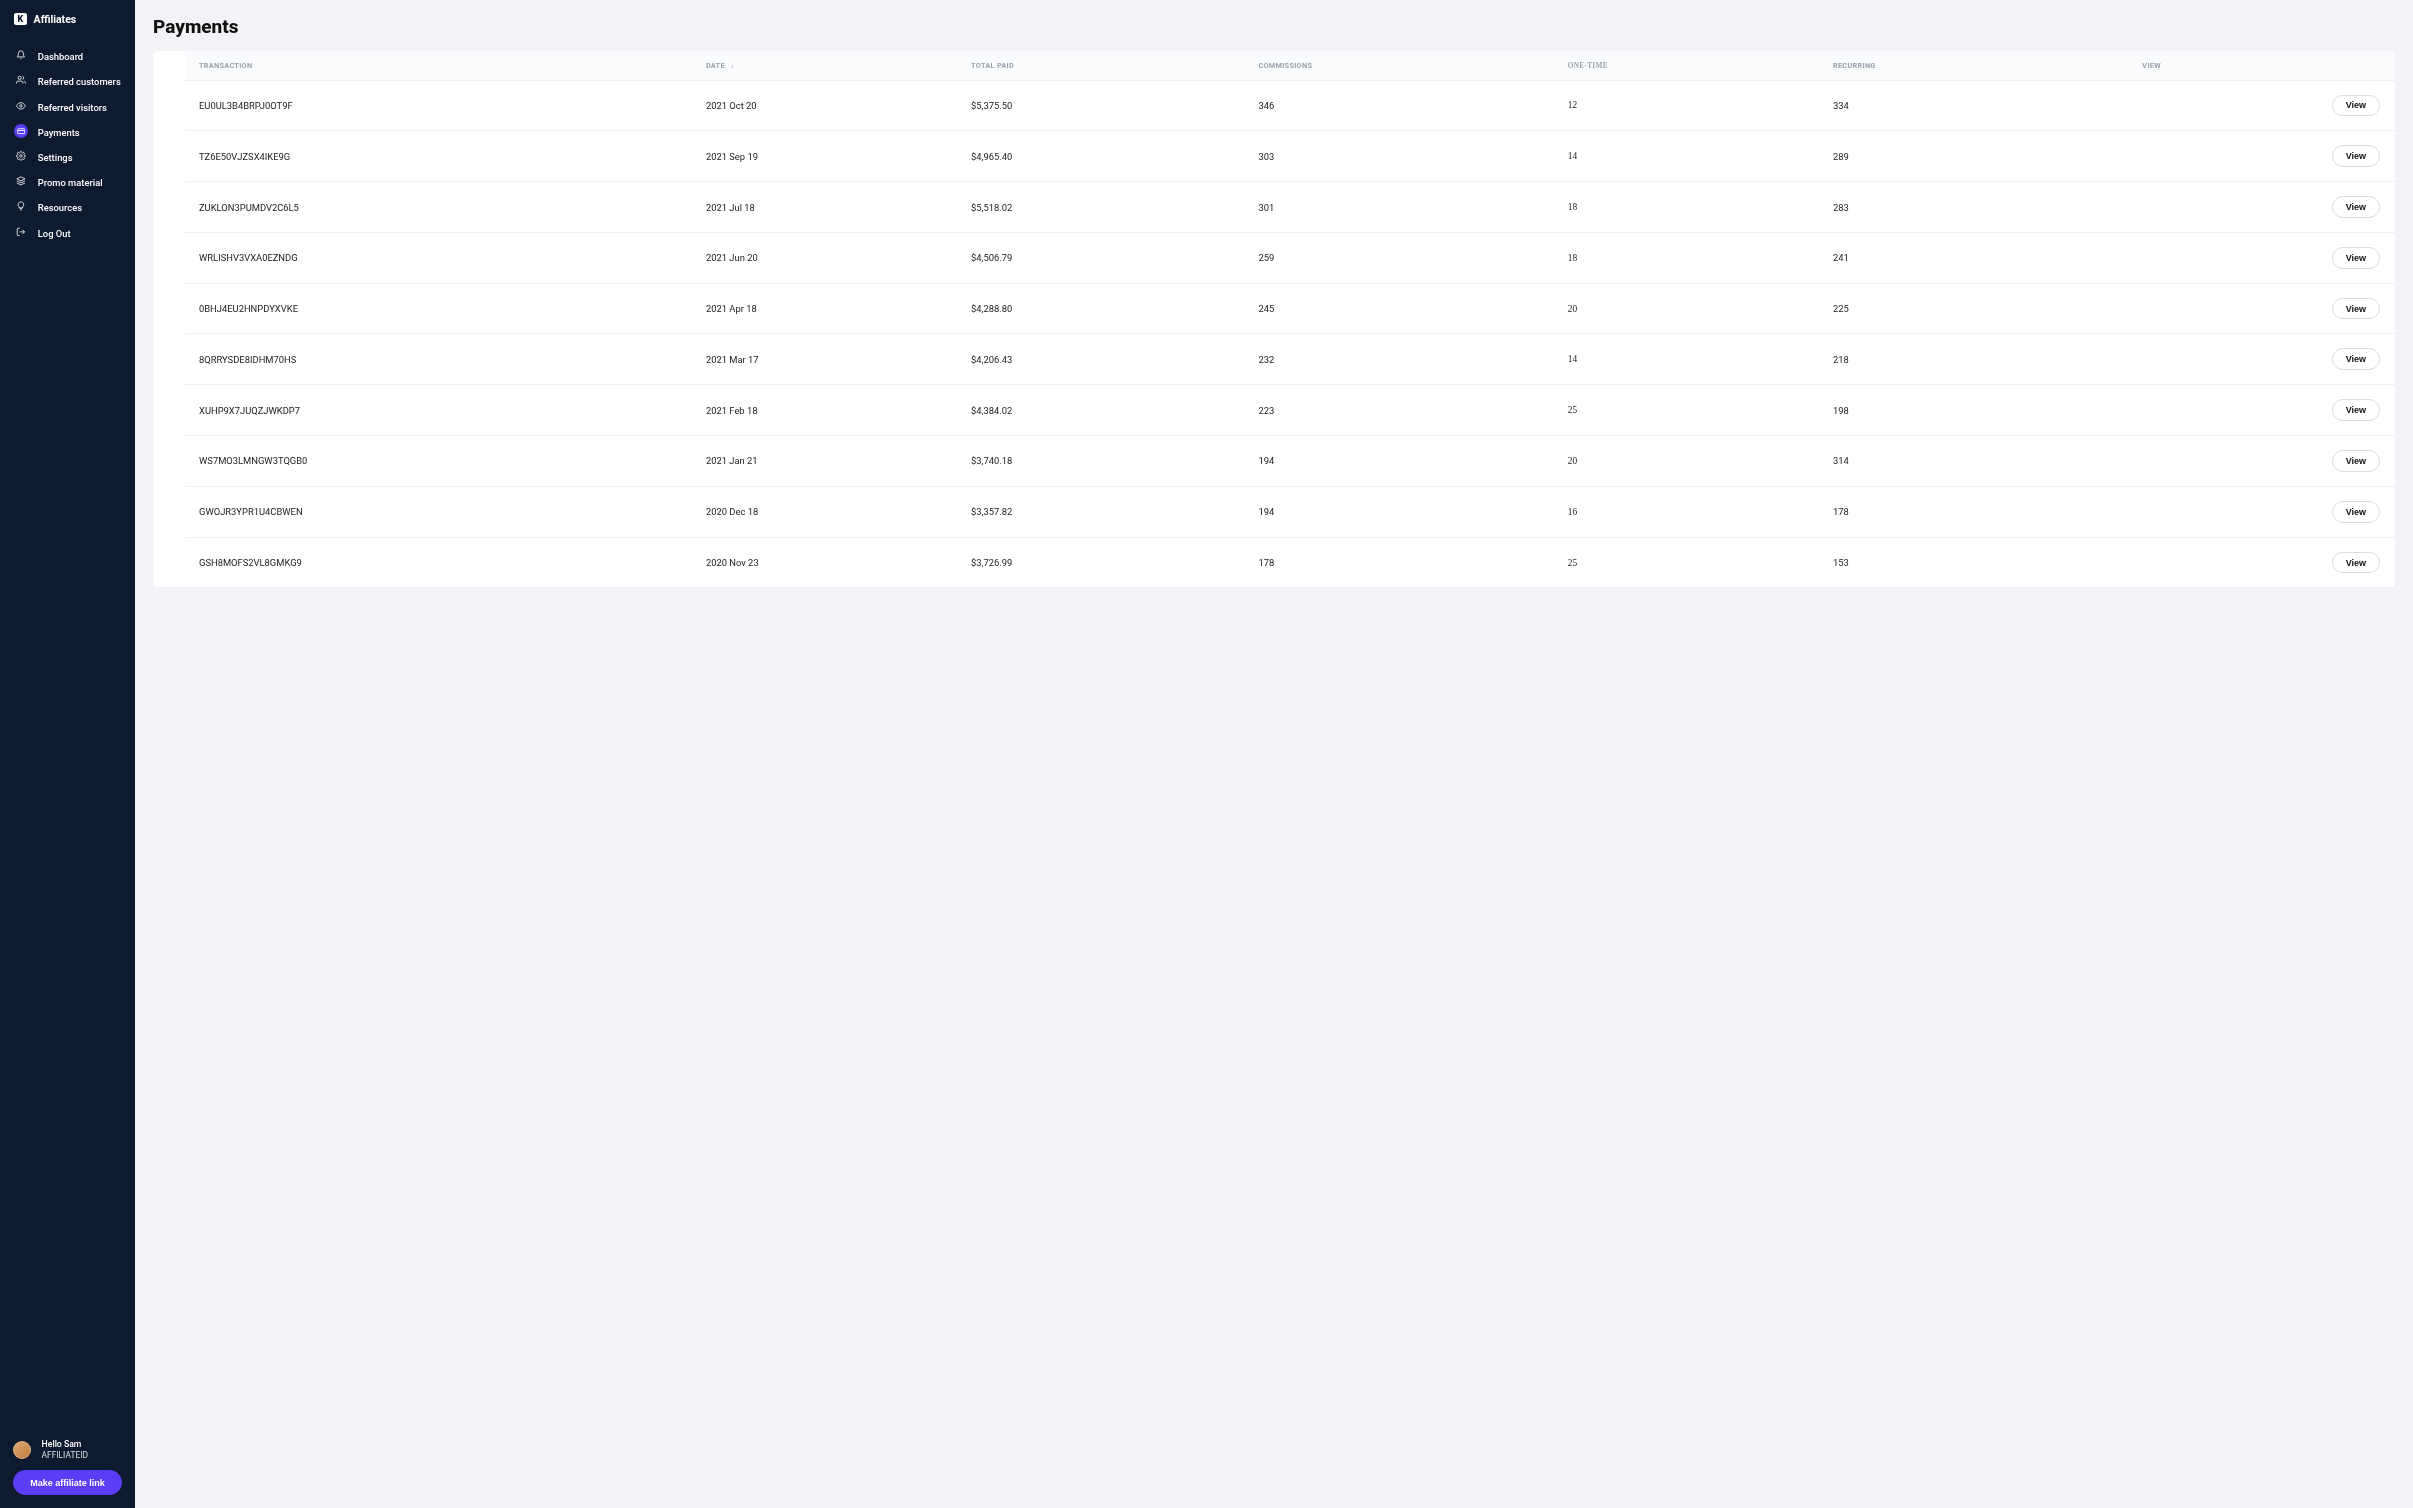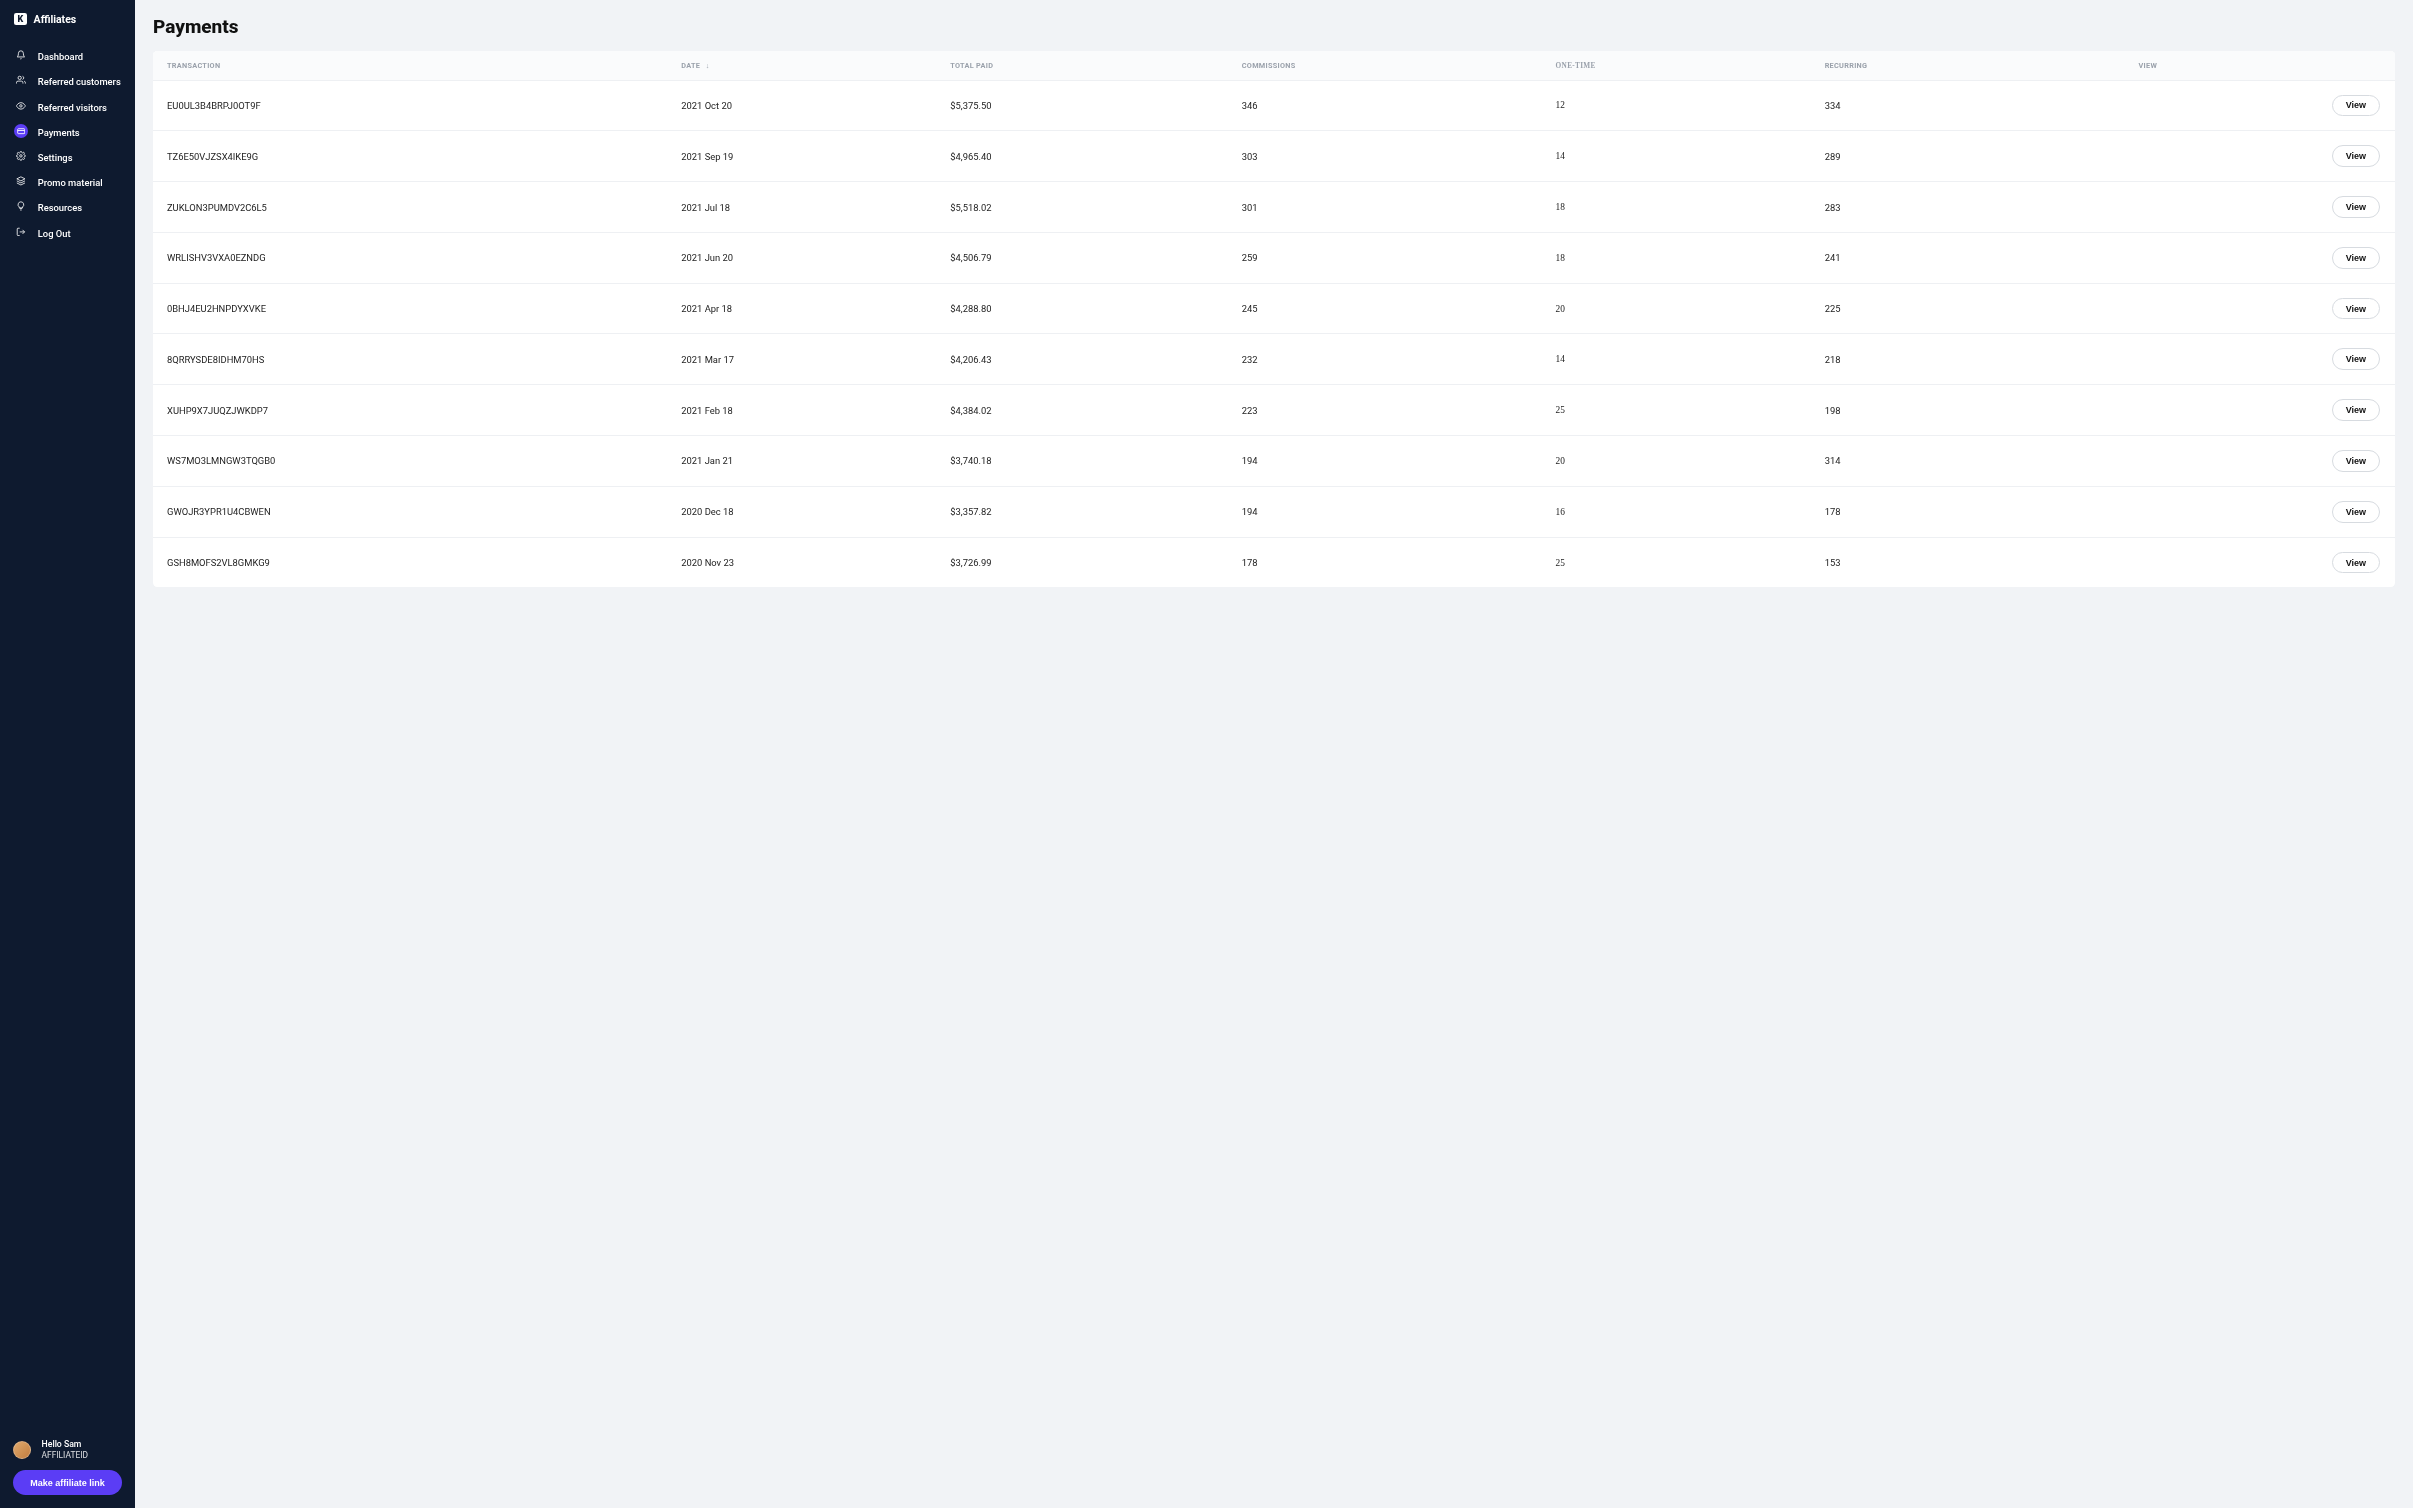--- a/index.html
+++ b/index.html
@@ -48,21 +48,21 @@
 .make-link-btn {
   width: 100%; background: #5b3df5; color: #fff; border: none;
   border-radius: 15.4px; padding: 7.7px 9.8px; font-size: 9px; font-weight: 600;
   cursor: pointer;
 }
 
 .main { margin-left: 135px; flex: 1; padding: 15.4px 18px 28px; }
 .page-title { font-size: 19px; font-weight: 800; margin-bottom: 12.6px; color: #111; }
 
 .card {
-  background: #fff; border-radius: 4.2px; overflow: hidden;
+  background: #fff; border-radius: 4.2px; overflow: hidden; padding-left: 32px;
 }
 table { width: 100%; border-collapse: collapse; }
 thead th {
   text-align: left; font-size: 7.3px; letter-spacing: 0.3px;
   text-transform: uppercase; color: #9aa1ab; font-weight: 700;
   padding: 9.8px 12.6px; background: #fafbfc; border-bottom: 0.7px solid #eef0f3;
 }
 thead th:first-child { padding-left: 14px; }
 tbody td {
   padding: 14px 12.6px; font-size: 9.4px; color: #222;

